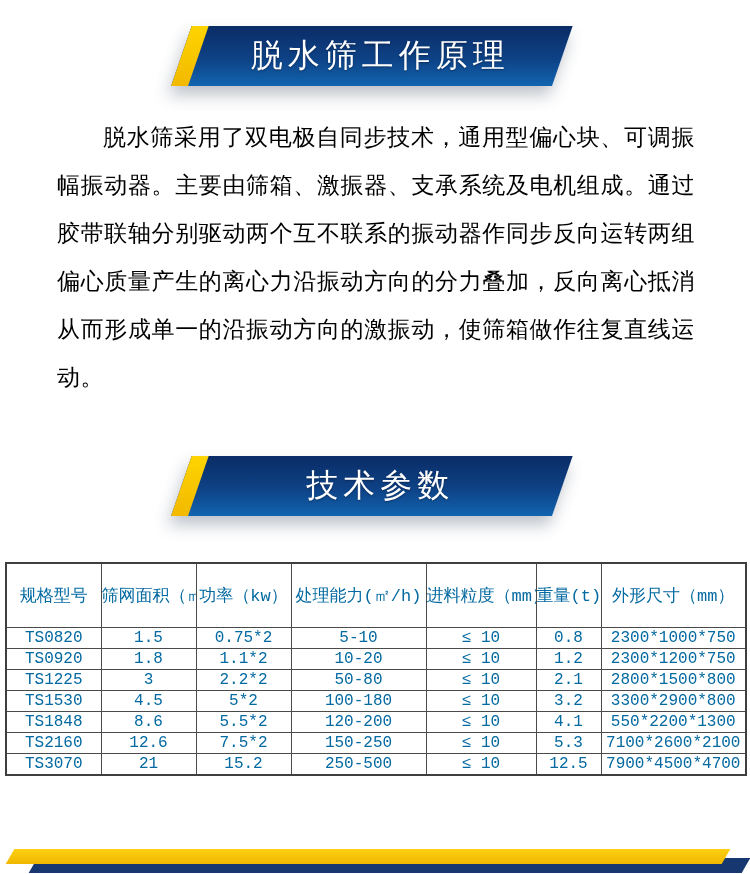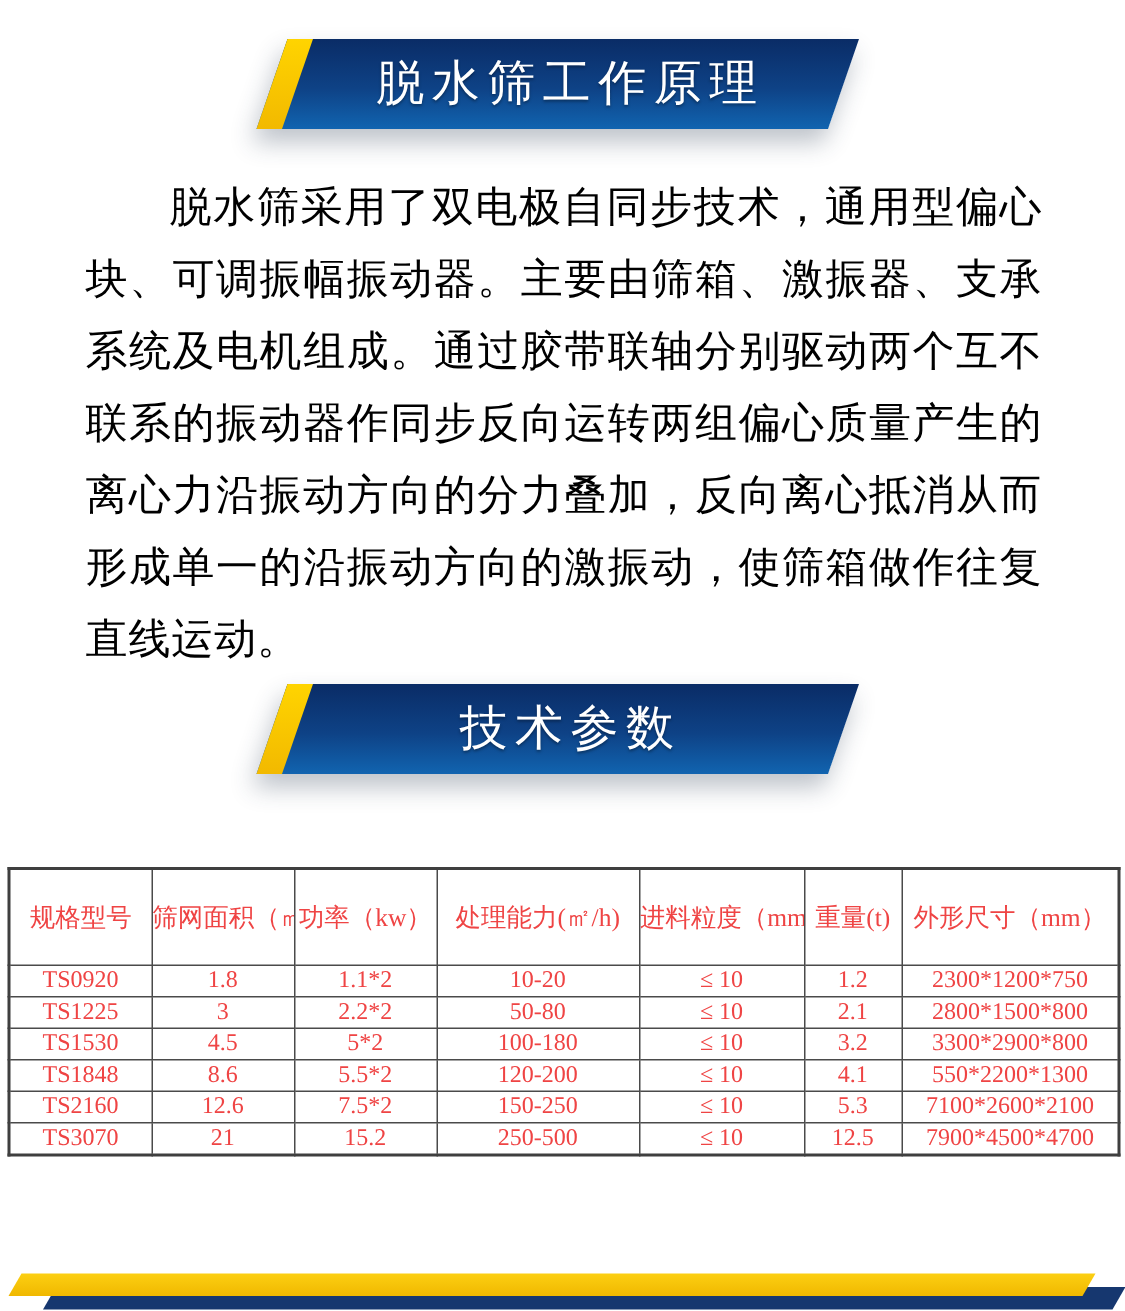--- a/index.html
+++ b/index.html
@@ -25,30 +25,30 @@
     transform:skewX(19deg);
     color:#ffffff;font-size:32px;letter-spacing:5px;font-weight:500;
     text-shadow:0 1px 2px rgba(0,0,0,0.35);
     white-space:nowrap;
   }
   .banner1{top:26px;}
   .banner2{top:456px;}
   
   .intro{
     position:absolute;left:57px;top:115px;width:638px;margin:0;
-    font-family:Liberation Serif, serif;
-    font-size:28px;line-height:48px;letter-spacing:0.6px;
+    font-family:Liberation Mono, monospace;
+    font-size:23px;line-height:48px;letter-spacing:0.6px;
     color:#000000;text-align:justify;text-indent:2em;
   }
   
   .spec-table{
     position:absolute;left:5px;top:562px;width:740px;
     border-collapse:collapse;table-layout:fixed;
-    font-family:Liberation Serif, serif;
-    color:#ef4444;background:#ffffff;margin-top:16px;
+    font-family:Liberation Mono, monospace;
+    color:#0369a1;background:#ffffff;
   }
   .spec-table th,.spec-table td{
     border:1px solid #4a4a4a;text-align:center;vertical-align:middle;
     padding:0;overflow:hidden;white-space:nowrap;
   }
   .spec-table{border:2px solid #3f3f3f;}
   .spec-table th{height:63px;font-size:17px;font-weight:normal;}
   .spec-table td{height:20px;font-size:16px;line-height:20px;}
   
   .bar-blue{
@@ -93,20 +93,29 @@
           <th>规格型号</th>
           <th>筛网面积（㎡）</th>
           <th>功率（kw）</th>
           <th>处理能力(㎡/h)</th>
           <th>进料粒度（mm）</th>
           <th>重量(t)</th>
           <th>外形尺寸（mm）</th>
         </tr>
     </thead>
     <tbody>
+        <tr>
+          <td>TS0820</td>
+          <td>1.5</td>
+          <td>0.75*2</td>
+          <td>5-10</td>
+          <td>≤ 10</td>
+          <td>0.8</td>
+          <td>2300*1000*750</td>
+        </tr>
         <tr>
           <td>TS0920</td>
           <td>1.8</td>
           <td>1.1*2</td>
           <td>10-20</td>
           <td>≤ 10</td>
           <td>1.2</td>
           <td>2300*1200*750</td>
         </tr>
         <tr>

